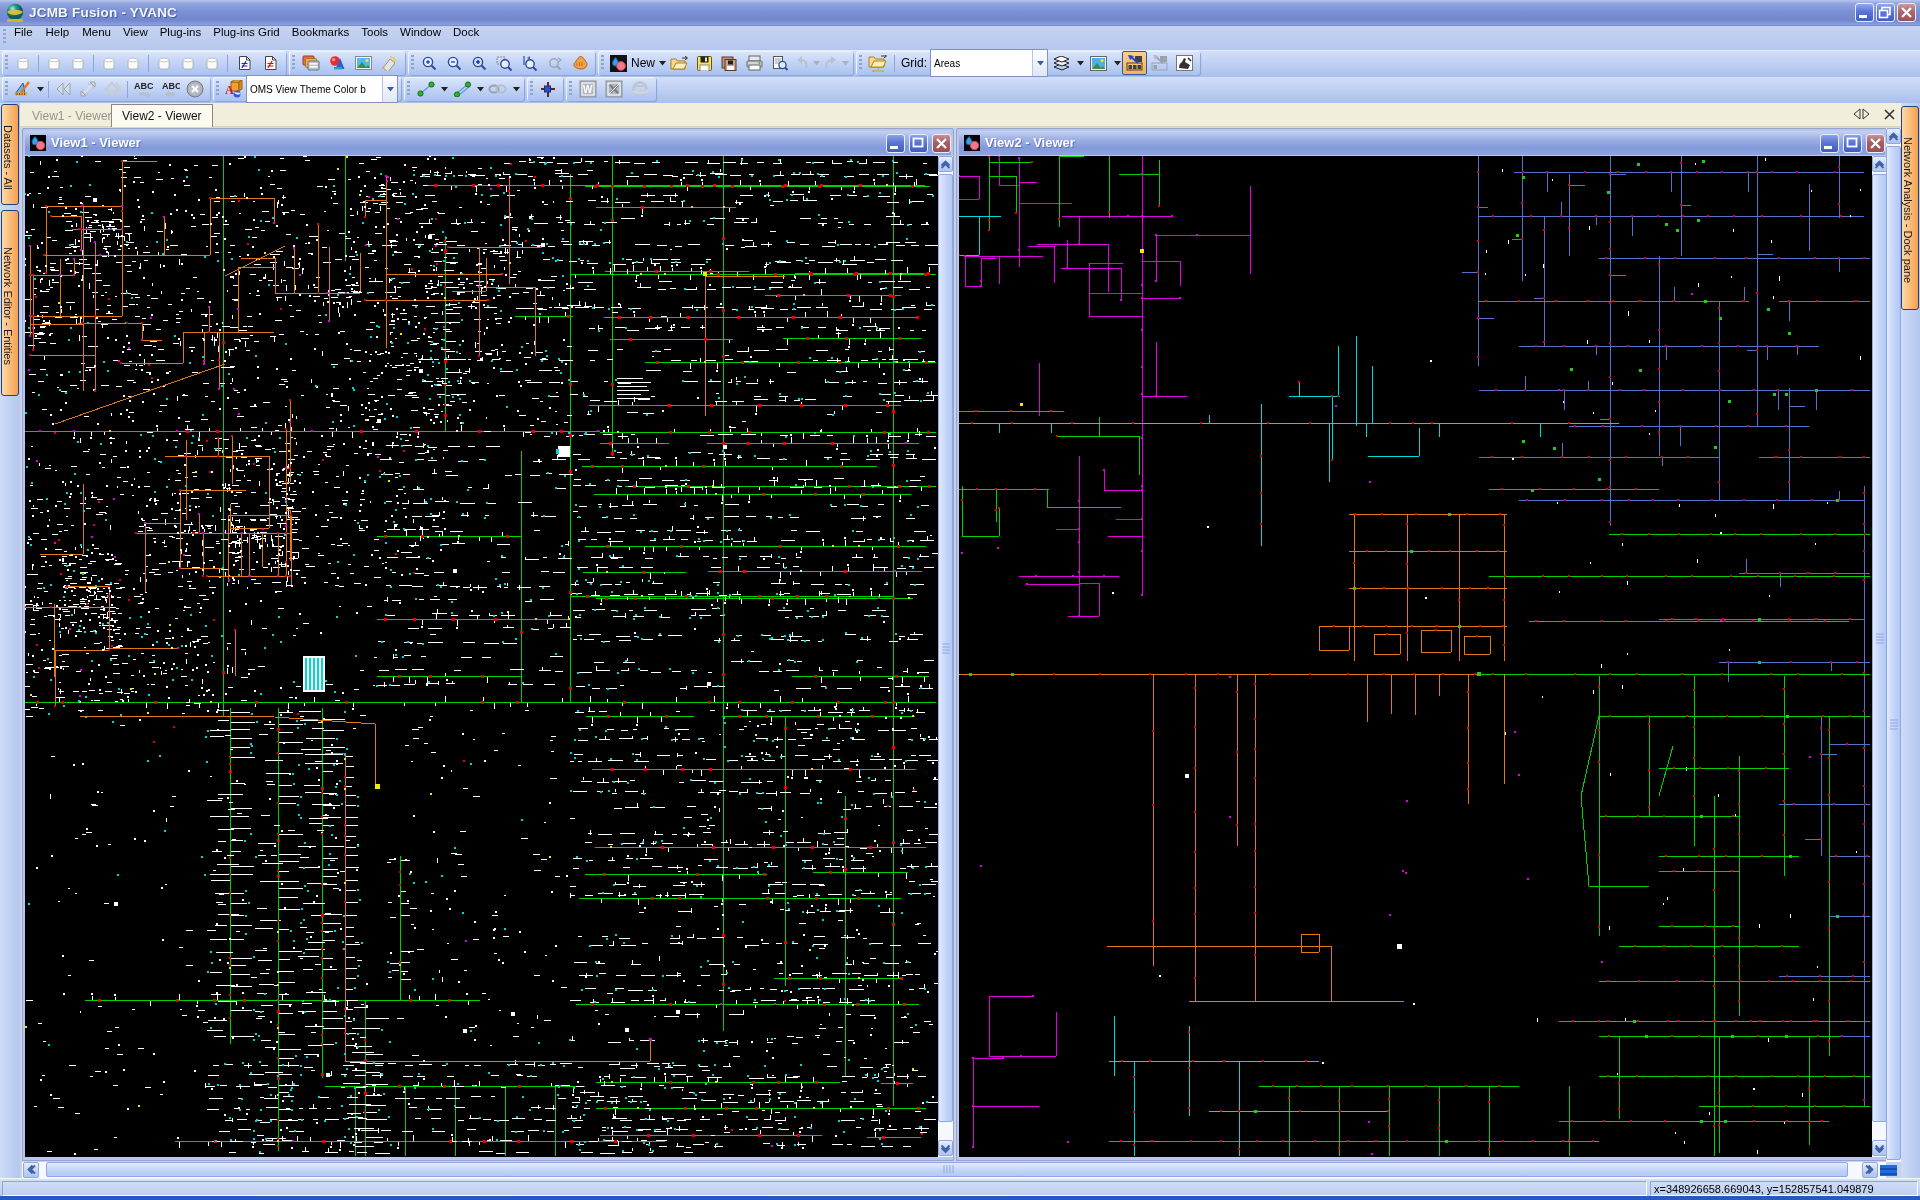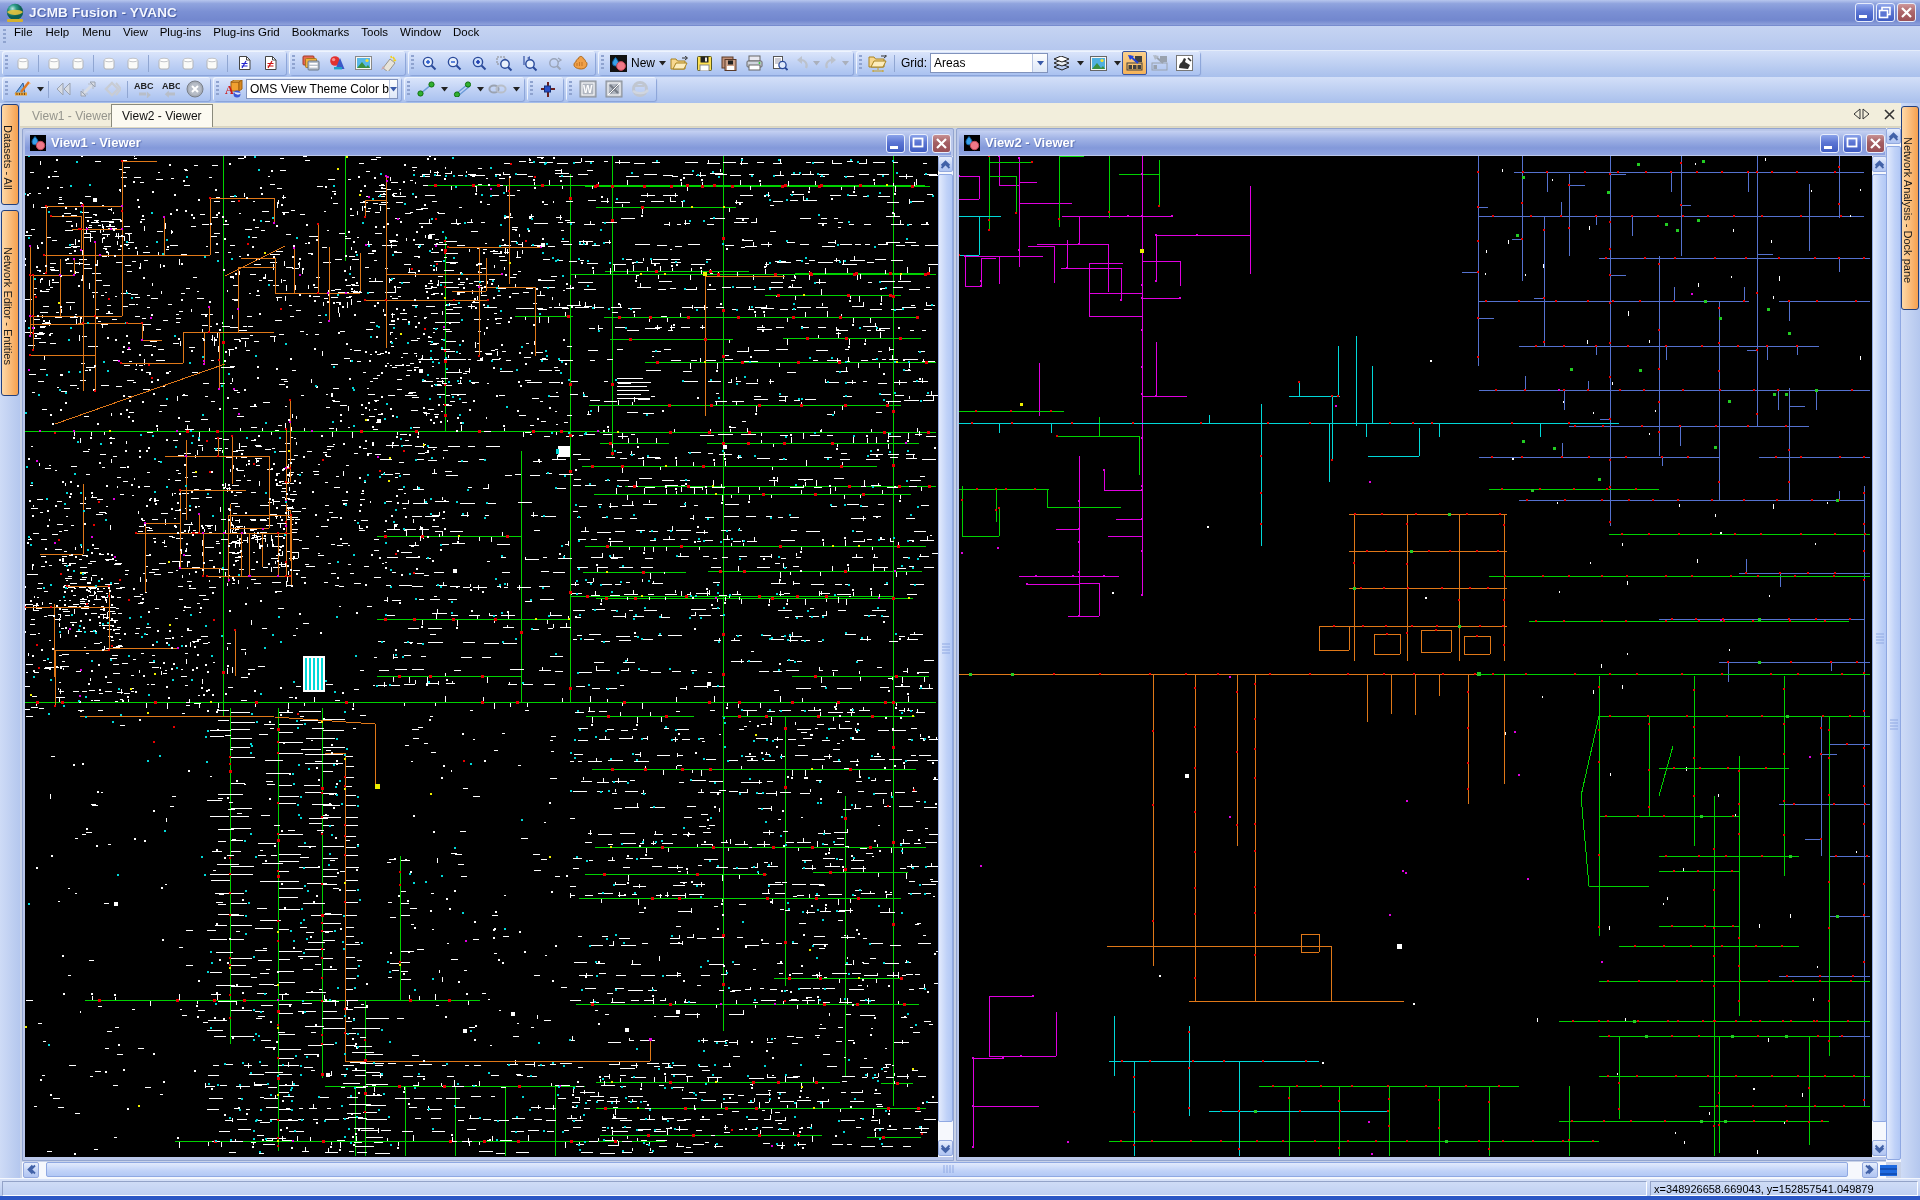--- a/index.html
+++ b/index.html
@@ -11,21 +11,21 @@
 #menubar span.mi{display:inline-block;padding:0 5px}
 .grip{width:3px;height:16px;margin:0 3px 0 3px;background:repeating-linear-gradient(180deg,#8fa3cf 0 2px,rgba(0,0,0,0) 2px 4px)}
 #tb1{left:0;top:50px;width:1920px;height:27px;background:linear-gradient(#d3dff8,#a9c0ec);border-top:1px solid #e4ecfa}
 #tb2{left:0;top:77px;width:1920px;height:26px;background:linear-gradient(#d3dff8,#a9c0ec)}
 .tbrow{display:flex;height:100%}
 .grp{display:flex;align-items:center;height:24px;margin:0 1px 0 2px;padding:0 3px 0 0;border-radius:3px;background:linear-gradient(#dce6fb 0%,#c2d3f5 50%,#aac2f0 100%);box-shadow:inset 1px 1px 0 #eef4fe,1px 1px 1px #89a2d8}
 .ic{width:23px;height:22px;display:flex;align-items:center;justify-content:center;flex:none}
 .ics{width:19px}
 .dd{width:10px;height:22px;display:flex;align-items:center;justify-content:center;flex:none}
 .sep{width:1px;height:17px;background:#90a6d2;margin:0 3px;flex:none}
-.combo{height:20px;background:#fff;border:1px solid #8193bc;display:flex;align-items:center;font-size:12px;white-space:nowrap;flex:none}
+.combo{height:28px;background:#fff;border:1px solid #8193bc;display:flex;align-items:center;font-size:10px;white-space:nowrap;flex:none}
 .combo .cbtn{height:100%;width:15px;margin-left:auto;background:linear-gradient(#fefefe,#dde7f8);border-left:1px solid #b9c6e2;display:flex;align-items:center;justify-content:center}
 .lbl{font-size:12px;color:#000;white-space:nowrap}
 #tabbar{left:0;top:103px;width:1920px;height:24px;background:#f2eedc;border-bottom:1px solid #d9d5c2}
 .tabi{position:absolute;top:6px;font-size:12px;color:#95958d}
 .taba{position:absolute;left:111px;top:1px;height:23px;background:#fcfaf1;border:1px solid #8a8a7c;border-bottom:none;font-size:12px;color:#111;padding:4px 10px 0 10px}
 #ldock{left:0;top:103px;width:20px;height:1076px;background:linear-gradient(90deg,#cedbf6,#b4c7ee)}
 #rdock{left:1901px;top:103px;width:19px;height:1076px;background:linear-gradient(90deg,#cedbf6,#b4c7ee)}
 .vtab{position:absolute;width:18px;background:linear-gradient(90deg,#fed9a8,#f5a04e);border:1px solid #22407e;border-radius:3px;font-size:11px;color:#1a1a1a;writing-mode:vertical-lr;text-align:center;overflow:hidden;white-space:nowrap}
 .win{position:absolute;background:#bac7ea;border:1px solid #93a5cf;border-radius:2px 2px 0 0}
 .wtitle{position:absolute;left:2px;top:2px;right:2px;height:24px;border-radius:2px 2px 0 0;background:linear-gradient(#c5d1f2 0%,#a2b4e6 30%,#8399da 70%,#8fa3e0 100%)}

